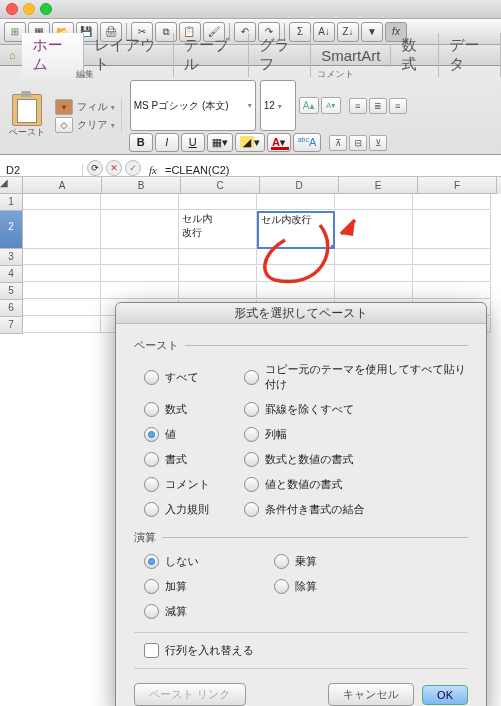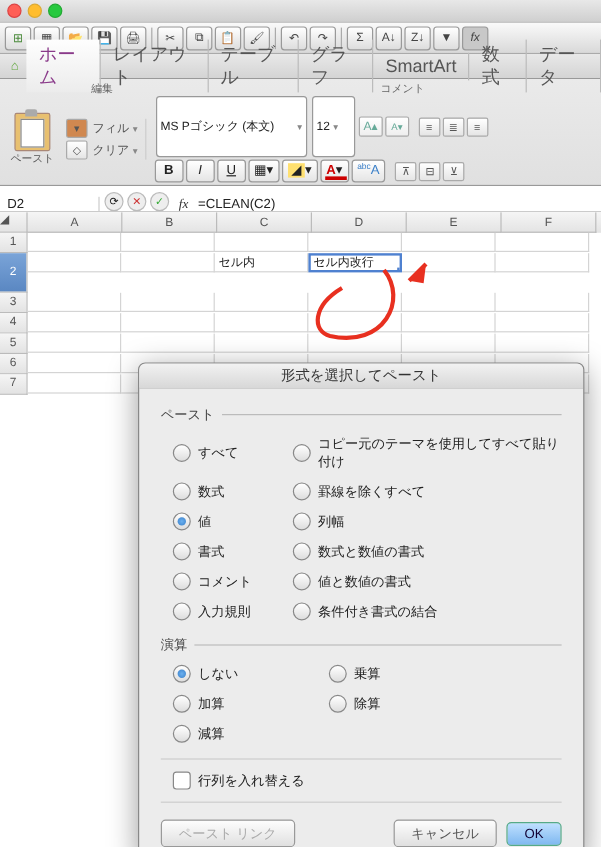--- a/index.html
+++ b/index.html
@@ -36,21 +36,21 @@
 .fx-label{font-style:italic;font-family:"Times New Roman";padding:0 4px;color:#333}
 .formula-in{flex:1;padding:0 4px;font-family:Arial}
 .sheet{background:#fff}
 .col-hdrs{display:flex;height:17px;background:linear-gradient(#f5f5f5,#e3e3e3);font-size:10px;color:#555}
 .rc-corner{width:22px;border-right:1px solid #bbb;border-bottom:1px solid #bbb}
 .ch{width:78px;border-right:1px solid #bbb;border-bottom:1px solid #bbb;text-align:center;line-height:17px}
 .row{display:flex}
 .rh{width:22px;background:linear-gradient(#f5f5f5,#e3e3e3);border-right:1px solid #bbb;border-bottom:1px solid #bbb;text-align:center;font-size:10px;color:#555;line-height:16px}
 .rh.sel{background:linear-gradient(#7aa4d8,#5a87c2);color:#fff}
 .cell{width:78px;height:16px;border-right:1px solid #d4d4d4;border-bottom:1px solid #d4d4d4;font-size:10px;padding:1px 3px;box-sizing:border-box;overflow:hidden;font-family:Arial}
-.row2 .cell{height:16px}
+.row2 .cell{height:38px}
 .row2 .rh{line-height:32px}
 .cell.active{border:2px solid #4f81d0;position:relative;padding:0 2px;line-height:14px}
 .cell.active::after{content:"";position:absolute;bottom:-3px;right:-3px;width:5px;height:5px;background:#4f81d0}
 .red-arrow{position:absolute;left:245px;top:210px;pointer-events:none}
 .red-arrow svg{overflow:visible}
 
 .dialog{position:absolute;left:115px;top:302px;width:370px;background:#ececec;border:1px solid #888;border-radius:6px;box-shadow:0 6px 25px rgba(0,0,0,0.4);font-size:11px}
 .dlg-title{height:20px;background:linear-gradient(#f2f2f2,#d8d8d8);border-bottom:1px solid #bbb;border-radius:6px 6px 0 0;text-align:center;line-height:20px;font-size:12px;color:#333}
 .dlg-body{padding:10px 18px 8px 18px}
 .sec-label{color:#444;font-size:11px;display:flex;align-items:center;margin:4px 0 6px 0}

